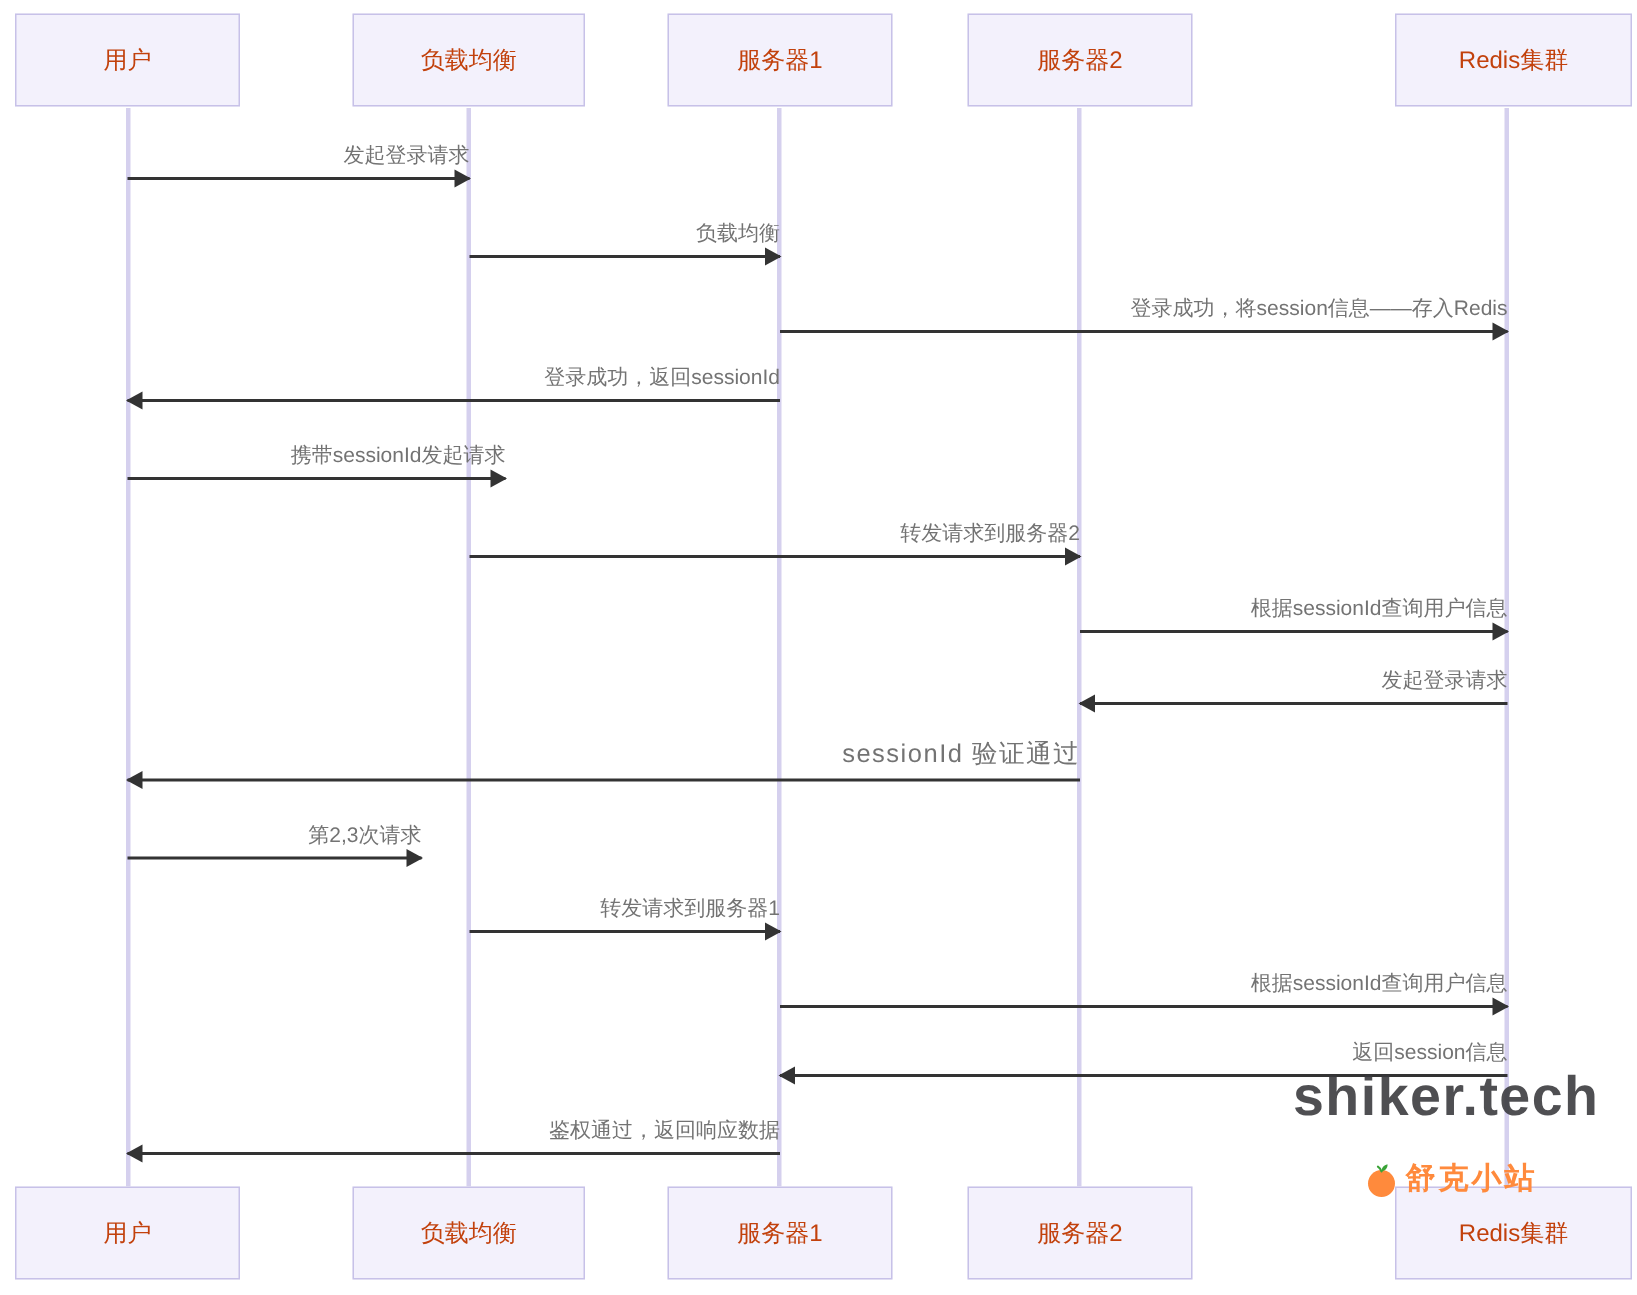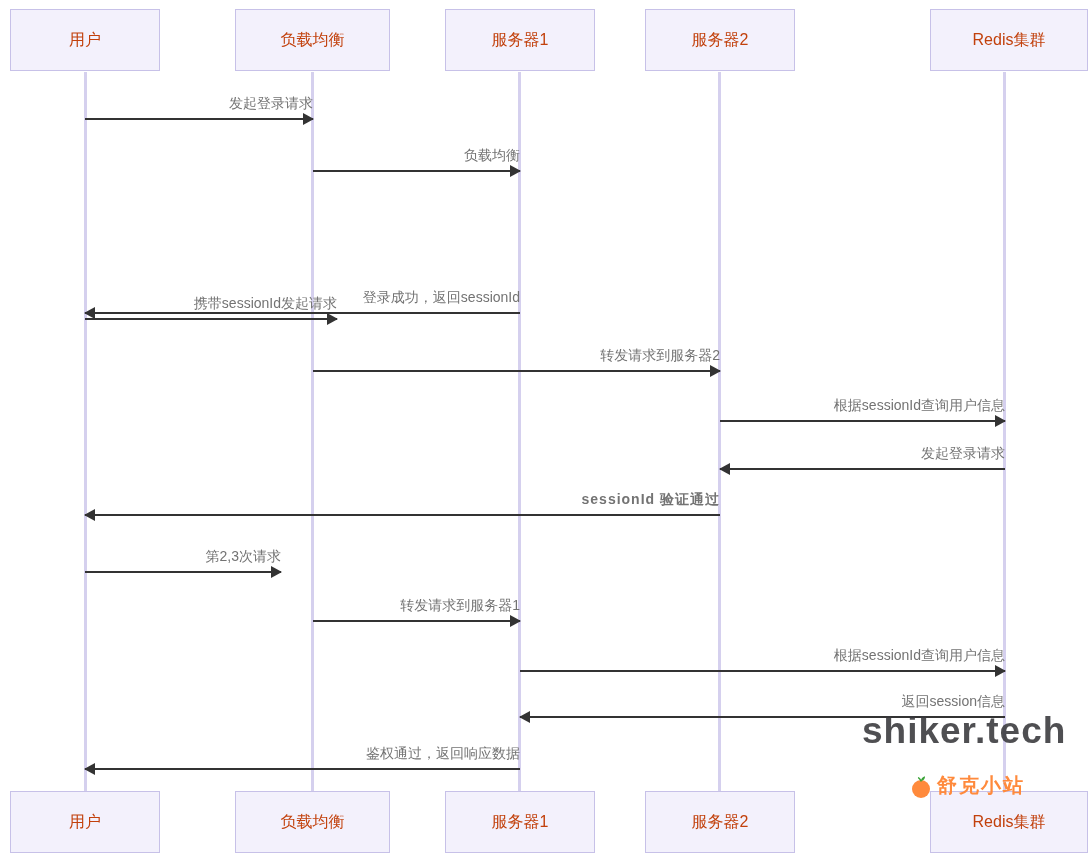--- a/index.html
+++ b/index.html
@@ -32,21 +32,21 @@
   .msg{position:absolute;}
   .msg-label{
     display:block;
     text-align:right;
     font-size:14px;
     color:#737373;
     padding-bottom:5px;
     white-space:nowrap;
     padding-left:47px;
   }
-  .msg-label.big{font-size:14px;font-weight:bold;letter-spacing:1px;}
+  .msg-label.big{font-size:17px;font-weight:normal;letter-spacing:1px;}
   .msg-line{
     position:relative;
     height:0;
     border-top:2px solid #333333;
   }
   .arrowhead{position:absolute;width:0;height:0;top:-7px;}
   .msg.right .arrowhead{
     right:-1px;
     border-left:11px solid #333333;
     border-top:6px solid transparent;
@@ -133,22 +133,28 @@
       </div>
   </div>
 
   <div class="msg right" style="left:313px; top:147px; width:207px;">
     <span class="msg-label">负载均衡</span>
     <div class="msg-line">
         <i class="arrowhead"></i>
       </div>
   </div>
 
-
-  <div class="msg left" style="left:85px; top:243px; width:435px;margin-top:46px;">
+  <div class="msg right" style="left:520px; top:197px; width:485px;">
+    <span class="msg-label">登录成功，将session信息——存入Redis</span>
+    <div class="msg-line">
+        <i class="arrowhead"></i>
+      </div>
+  </div>
+
+  <div class="msg left" style="left:85px; top:243px; width:435px;">
     <span class="msg-label">登录成功，返回sessionId</span>
     <div class="msg-line">
         <i class="arrowhead"></i>
       </div>
   </div>
 
   <div class="msg right" style="left:85px; top:295px; width:252px;">
     <span class="msg-label">携带sessionId发起请求</span>
     <div class="msg-line">
         <i class="arrowhead"></i>

